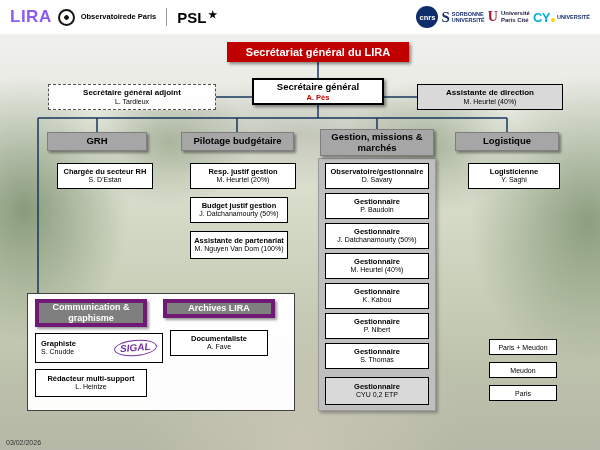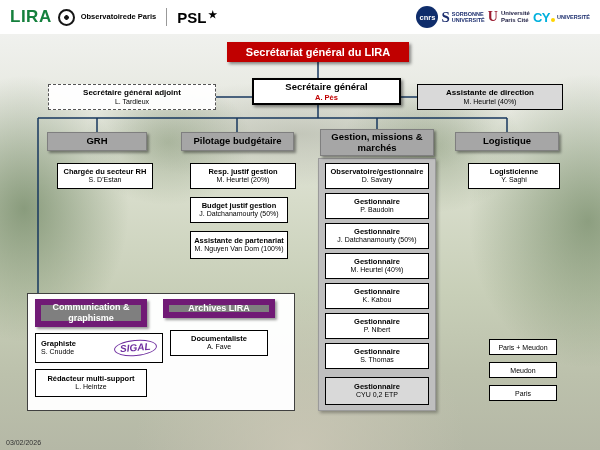--- a/index.html
+++ b/index.html
@@ -16,21 +16,21 @@
       radial-gradient(ellipse 260px 70px at 50% 24%, rgba(158,162,148,.45), transparent 75%),
       radial-gradient(ellipse 230px 230px at 50% 100%, rgba(206,201,184,.75), transparent 72%),
       linear-gradient(180deg,#f0f1ee 0%,#e6e8df 18%,#d7dcca 40%,#c8cfb8 62%,#bcc1ac 82%,#b5b8a6 100%);
   }
 
   
   #topbar{position:absolute;left:0;top:0;width:600px;height:34px;background:#fff;z-index:3;
     display:flex;align-items:center;justify-content:space-between;padding:0 10px;box-sizing:border-box}
   .lg{display:flex;align-items:center;gap:6px}
   .lg.right{gap:3px}
-  #lira{font-size:17px;font-weight:700;letter-spacing:.5px;color:#15803d}
+  #lira{font-size:17px;font-weight:700;letter-spacing:.5px;color:#8b5cf6}
   #obsmark{width:13px;height:13px;border:2px solid #161616;border-radius:50%;display:inline-block;
     background:radial-gradient(circle,#161616 0 2px,transparent 2.6px)}
   #obstext{display:flex;flex-direction:row;font-size:7.5px;font-weight:700;line-height:1.05;color:#000}
   #pipe{width:1px;height:18px;background:#999;margin:0 4px}
   #psl{font-size:15px;font-weight:800;color:#000;display:flex;}
   #pslstar{font-size:10px;margin-left:2px}
   #cnrs{width:22px;height:22px;border-radius:50%;background:#0f2d6b;color:#fff;font-size:7.5px;font-weight:700;
     display:flex;align-items:center;justify-content:center}
   .two{display:flex;flex-direction:column;font-size:5.5px;font-weight:700;color:#1c2e6e;line-height:1.15;text-transform:uppercase}
   .two.dark{color:#232347;text-transform:none;font-size:6px}
@@ -58,21 +58,21 @@
   #sg .role{font-size:9.5px}
   #sg .name{color:#c00000;font-size:7.5px;font-weight:700}
   #adjoint{border:1px dashed #555;background:rgba(255,255,255,.95)}
   #adjoint .role{font-size:8px}
   #assistante{background:#d9d9d9}
   #assistante .role{font-size:8px}
 
   .dept{background:#a6a6a6;border:1px solid #7f7f7f;font-weight:700;font-size:9.5px;color:#000;
     display:flex;align-items:center;justify-content:center;text-align:center;line-height:1.15;
     box-shadow:1.5px 1.5px 2.5px rgba(0,0,0,.4);padding:1px 4px}
-  .hdr-dark{background:#7f7f7f;border:6px solid #701a75;color:#fff;font-weight:700;font-size:9px;
+  .hdr-dark{background:#7f7f7f;border:4px solid #701a75;color:#fff;font-weight:700;font-size:9px;
     display:flex;align-items:center;justify-content:center;text-align:center;line-height:1.2;
     box-shadow:1.5px 1.5px 2.5px rgba(0,0,0,.4);padding:1px 4px}
 
   #gestion-panel{background:#bfbfbf;border:1px solid #9a9a9a;box-shadow:2px 2px 3px rgba(0,0,0,.3);z-index:1}
   .gest-lead{border-width:1.5px}
   .gest-gray{background:#d9d9d9}
 
   #bottom-panel{background:rgba(255,255,255,.97);border:1px solid #404040;z-index:1}
 
   #graphiste{flex-direction:row;justify-content:space-between;padding:2px 5px;gap:3px}
@@ -139,21 +139,21 @@
       <span id="cy">
         <span id="cymark">CY</span>
         <span id="cydot"></span>
         <span id="cytext">UNIVERSITÉ</span>
       </span>
     </div>
   </div>
 
   <div id="titlebox" class="abs" style="left:227px;top:42px;width:182px;height:20px">Secrétariat général du LIRA</div>
 
-  <div id="sg" class="node abs" style="left:252px;top:78px;width:149px;height:27px">
+  <div id="sg" class="node abs" style="left:252px;top:78px;width:132px;height:27px">
     <div class="role">Secrétaire général</div>
     <div class="name">A. Pès</div>
   </div>
 
   <div id="adjoint" class="node abs" style="left:48px;top:84px;width:168px;height:26px">
     <div class="role">Secrétaire général adjoint</div>
     <div class="name">L. Tardieux</div>
   </div>
 
   <div id="assistante" class="node abs" style="left:417px;top:84px;width:146px;height:26px">

